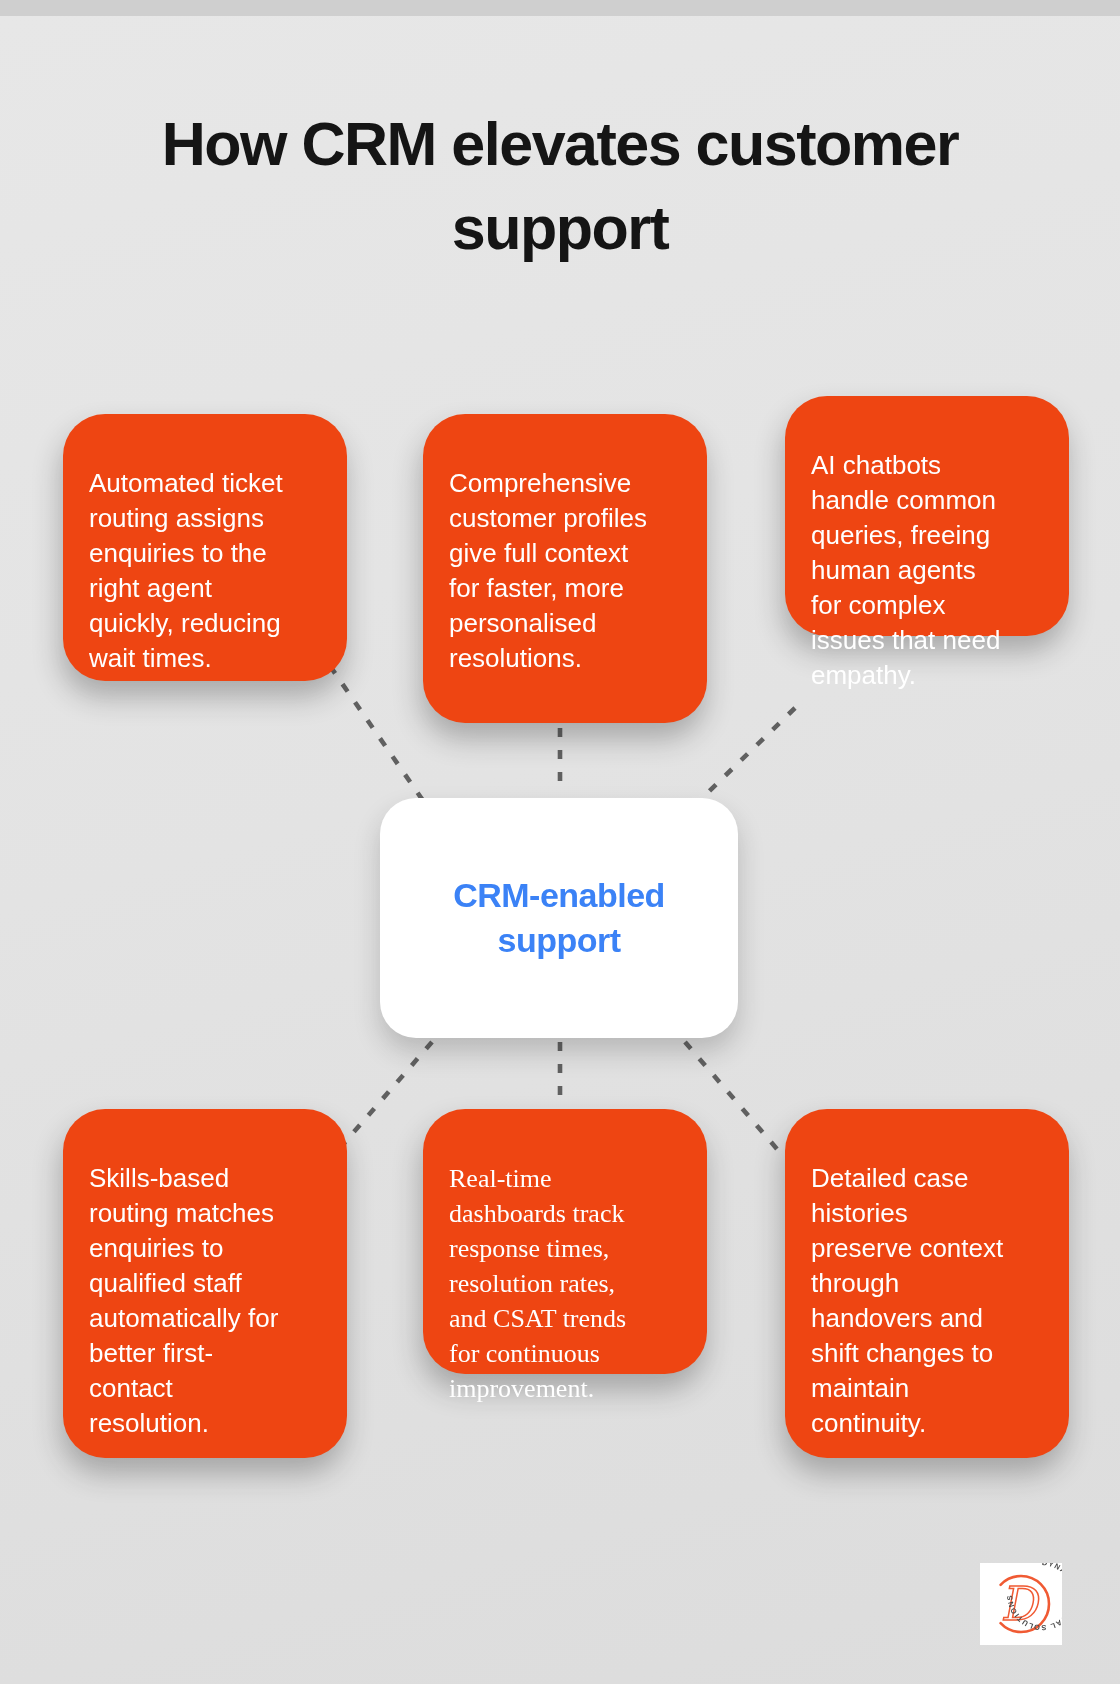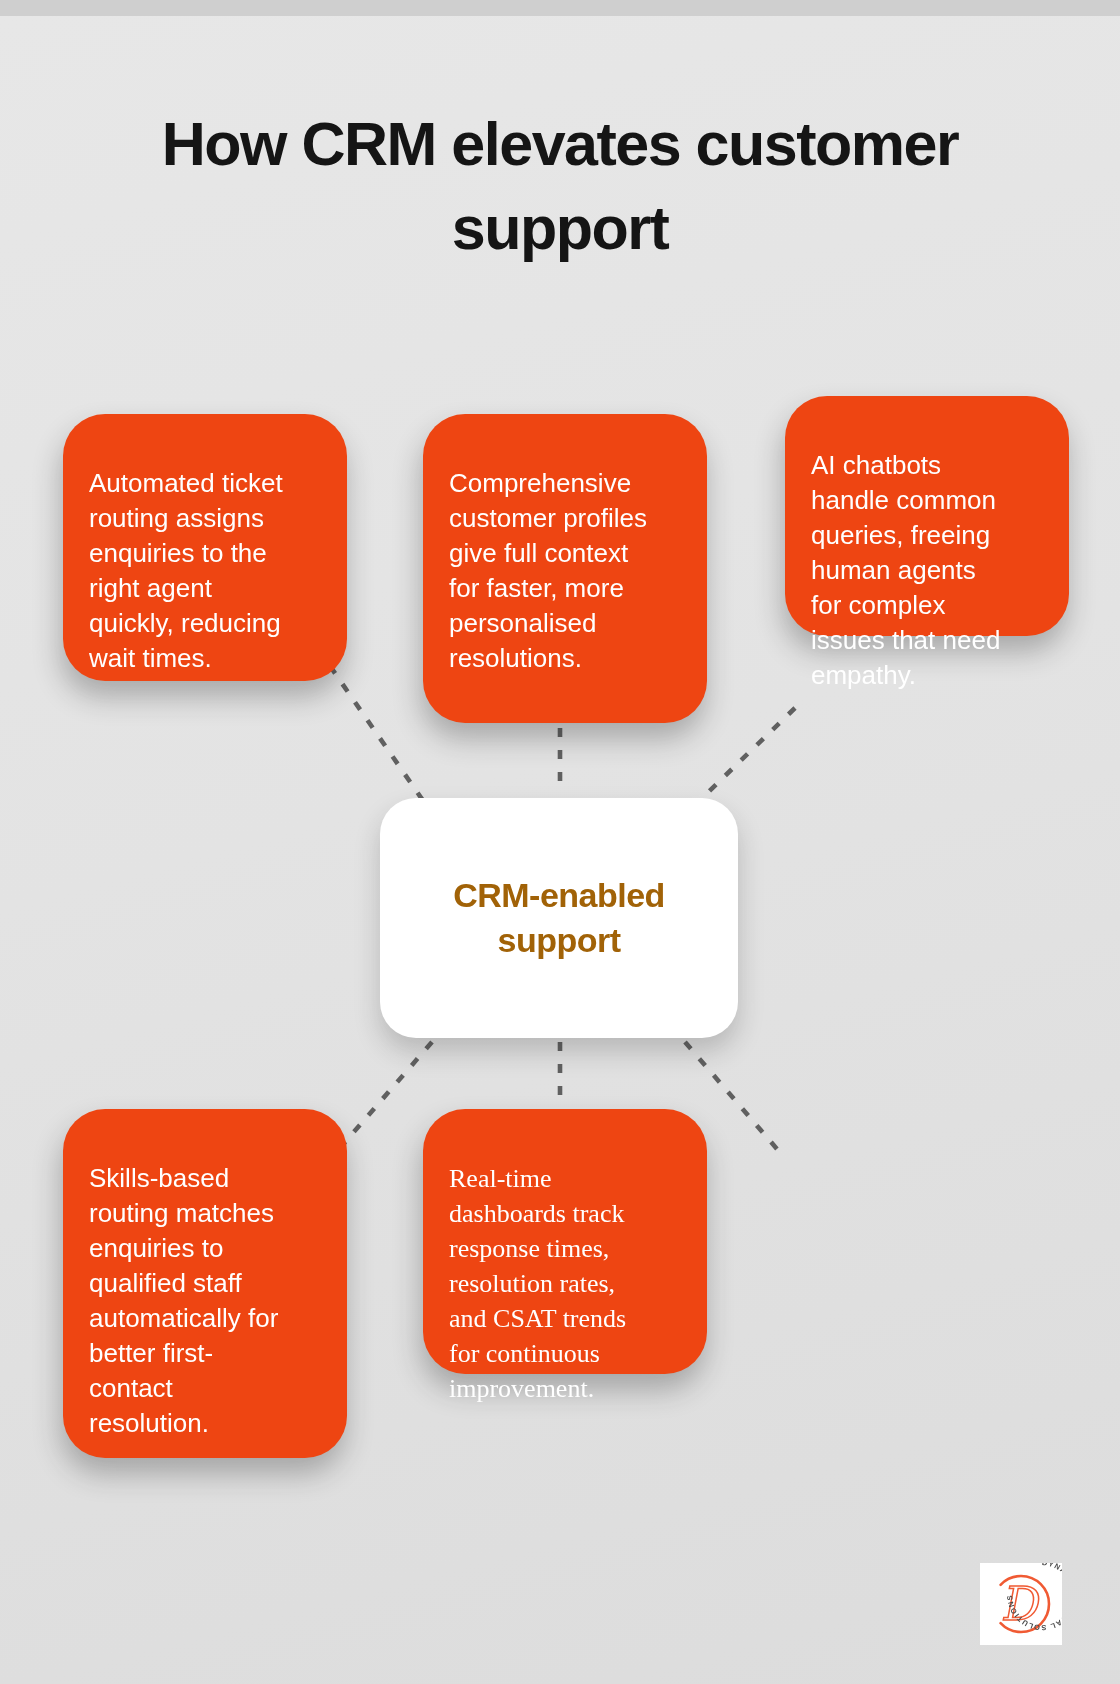--- a/index.html
+++ b/index.html
@@ -103,22 +103,30 @@
 resolution.</div>
 
   <div class="node" id="node-bottom-center" style="background:#EE4512">Real-time
 dashboards track
 response times,
 resolution rates,
 and CSAT trends
 for continuous
 improvement.</div>
 
+  <div class="node" id="node-bottom-right" style="background:#EE4512">Detailed case
+histories
+preserve context
+through
+handovers and
+shift changes to
+maintain
+continuity.</div>
 
-  <div class="center-node" style="background:#ffffff;color:#a16207">CRM-enabled
+  <div class="center-node" style="background:#ffffff;color:#3b82f6">CRM-enabled
 support</div>
 
   <div class="logo-box">
     <svg width="82" height="82" viewBox="0 0 82 82">
       <defs>
         <path id="logoTextCircle" d="M 41 11 A 30 30 0 1 1 40.99 11.01" fill="none"></path>
       </defs>
 
       <circle cx="41" cy="41" r="28" fill="none" stroke="#F05A33" stroke-width="2.6" pathLength="100" stroke-dasharray="76 24" stroke-dashoffset="38" stroke-linecap="round"></circle>
 

